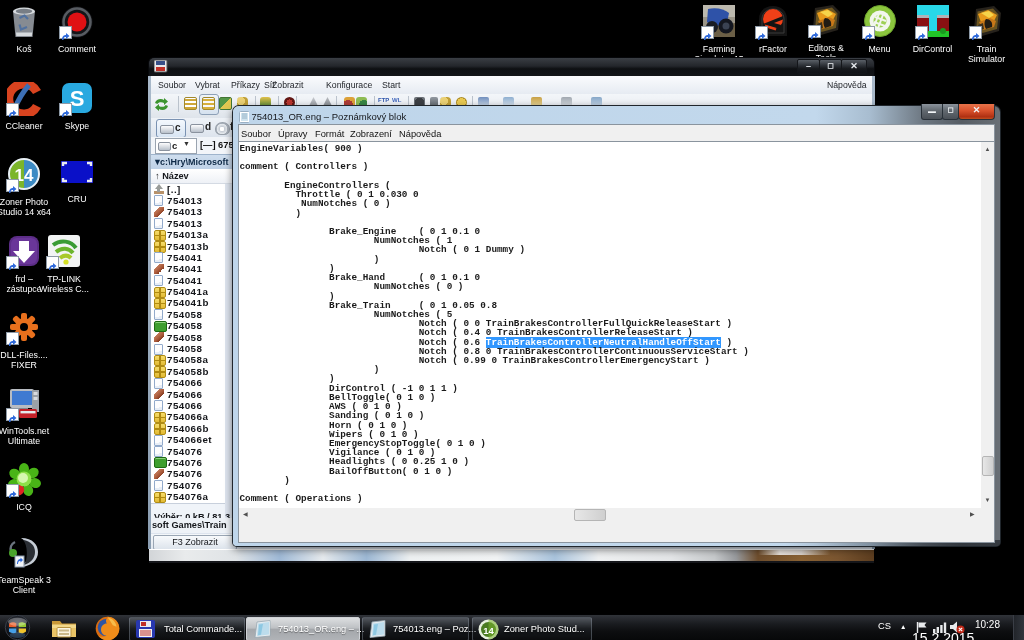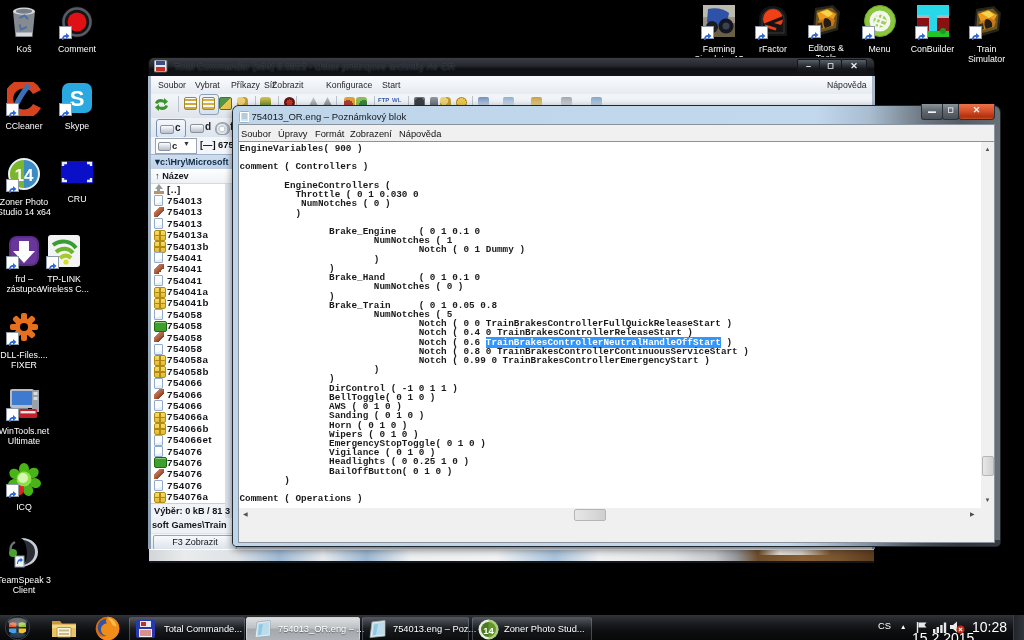--- a/index.html
+++ b/index.html
@@ -298,21 +298,21 @@
   <rect x="1" y="13" width="12" height="13" fill="#8a1012"></rect>
   <rect x="21" y="13" width="12" height="13" fill="#8a1012"></rect>
   <rect x="13" y="4" width="8" height="22" fill="#28d8e8"></rect>
   <rect x="10" y="4" width="14" height="5" fill="#28d8e8"></rect>
   <rect x="1" y="26" width="32" height="6" fill="#22c428"></rect>
   <circle cx="7" cy="26" r="3" fill="#1a9a20"></circle>
   <circle cx="27" cy="26" r="3" fill="#1a9a20"></circle>
  </svg><div class="badge"><svg width="9" height="9">
           <path d="M1 8 C1 4 3 3 5 3 L5 1 L8.5 4 L5 7 L5 5 C3.5 5 2.5 5.5 2.5 8 Z" fill="#2f6adb"></path>
         </svg></div></div>
- <div class="lb">ConBuilder</div>
+ <div class="lb">DirControl</div>
 </div>
 <div class="dicon" style="left:950.5px;top:5px;">
  <div class="ic"><svg width="34" height="34">
   <path d="M6 4 L24 1 L31 8 L29 26 L12 31 L4 24 Z" fill="#26221c"></path>
   <path d="M7.5 6.5 L23 3.5 L28.5 9.5 L27 24 L12.5 28 L6.5 21 Z" fill="#6b5520"></path>
   <path d="M8 9 L18 5 L27 10 L24 16 L12 20 Z" fill="#e89b1c"></path>
   <path d="M11 8 L19 6 L24 10 L19 13 Z" fill="#f6d44a"></path>
   <path d="M9 17 L20 13 L26 16 L24 22 L13 25 Z" fill="#c87818"></path>
   <path d="M16 14 C20 14 23 17 22 22 L16 24 C14 21 14 16 16 14 Z" fill="#211c14"></path>
   <path d="M8 20 L13 18 L14 24 L10 25 Z" fill="#3a301e"></path>
@@ -322,21 +322,20 @@
  <div class="lb">Train<br>Simulator</div>
 </div>
 
 <div id="tc">
  <div class="tc-tbar"></div>
  <svg class="abs" style="left:6px;top:3px;" width="14" height="13">
    <rect x="0" y="0" width="13" height="12" rx="1" fill="#e8e8ea" stroke="#555"></rect>
    <rect x="2" y="1" width="9" height="4" fill="#384f88"></rect>
    <rect x="2" y="7" width="9" height="4" fill="#c03028"></rect>
  </svg>
- <div class="tc-ttext">Total Commander (x64) 8.0823 - Ustav pristrojove techniky AV CR</div>
  <div class="tc-cbtn" style="left:649px;width:21px;">–</div>
  <div class="tc-cbtn" style="left:671px;width:21px;font-size:8px;">◻</div>
  <div class="tc-cbtn" style="left:693px;width:24px;">✕</div>
  <div class="tc-side" style="left:0px;"></div>
  <div class="tc-side" style="left:724px;"></div>
  <div class="tc-body" style="left:3px;width:721px;"></div>
  <div class="tc-menu">
   <b style="left:7px;">Soubor</b>
       <b style="left:44px;">Vybrat</b>
       <b style="left:80px;">Příkazy</b>
@@ -519,21 +518,21 @@
 <div class="frow" style="top:296.1px;">
         <i class="fi doc"></i>
         <span class="fn">754076</span>
       </div>
 <div class="frow" style="top:307.5px;">
         <i class="fi box"></i>
         <span class="fn">754076a</span>
       </div>
 </div>
  <div class="tc-sel">
-      <span class="abs" style="left:3px;top:2px;">Výběr: 0 kB / 81 3</span>
+      <span class="abs" style="left:3px;top:8px;">Výběr: 0 kB / 81 3</span>
     </div>
  <div class="tc-cmd">
       <span class="abs" style="left:1px;top:2px;">soft Games\Train</span>
     </div>
  <div class="tc-fk">
       <div class="abs" style="left:2px;top:1px;width:82px;height:13px;border:1px solid #9aa6b4;border-radius:2px;background:linear-gradient(#f8fafc,#dde4ec);font-size:9px;line-height:12px;">F3 Zobrazit</div>
     </div>
  <div class="tc-bot"></div>
 </div>
 <style>
@@ -702,17 +701,17 @@
   <rect x="0" y="7" width="2.4" height="4" fill="#e8eaec"></rect>
   <rect x="3.6" y="5" width="2.4" height="6" fill="#e8eaec"></rect>
   <rect x="7.2" y="3" width="2.4" height="8" fill="#e8eaec"></rect>
   <rect x="10.8" y="0.5" width="2.4" height="10.5" fill="#e8eaec"></rect>
  </svg>
  <svg class="abs" style="left:949px;top:5px;" width="16" height="14">
   <path d="M1 5 L4 5 L8 1.5 L8 12.5 L4 9 L1 9 Z" fill="#e8eaec"></path>
   <circle cx="11.5" cy="9.5" r="4" fill="#c02818"></circle>
   <path d="M9.8 7.8 L13.2 11.2 M13.2 7.8 L9.8 11.2" stroke="#fff" stroke-width="1.1"></path>
  </svg>
- <div class="tray" style="left:972px;top:4px;width:28px;text-align:right;font-size:14px;">10:28</div>
+ <div class="tray" style="left:972px;top:4px;width:28px;text-align:right;font-size:10px;">10:28</div>
  <div class="tray" style="left:912px;top:15px;width:44px;text-align:right;font-size:14px;">15.2.2015</div>
  <div class="abs" style="left:1013px;top:0px;width:1px;height:26px;background:#3a3e46;"></div>
  <div class="abs" style="left:1014px;top:0px;width:10px;height:26px;background:linear-gradient(90deg,#22252a,#31353c);"></div>
 </div>
 
 </body></html>

